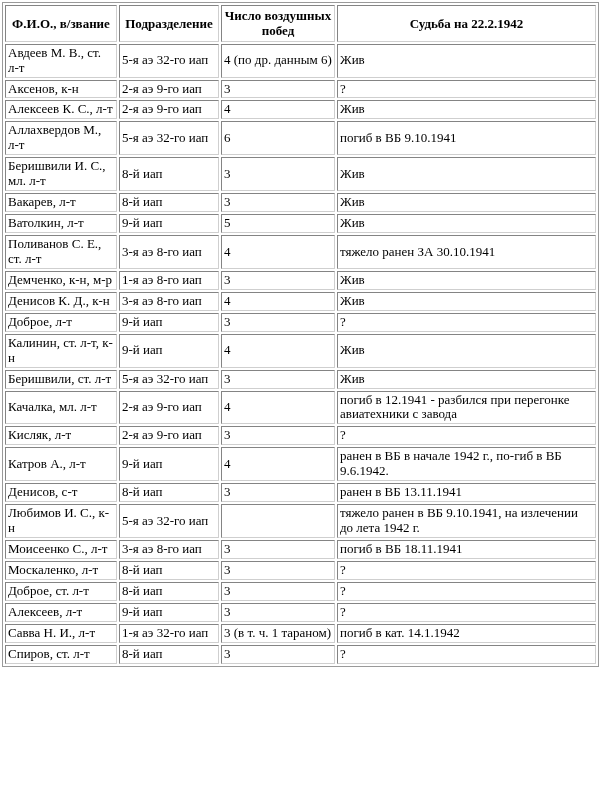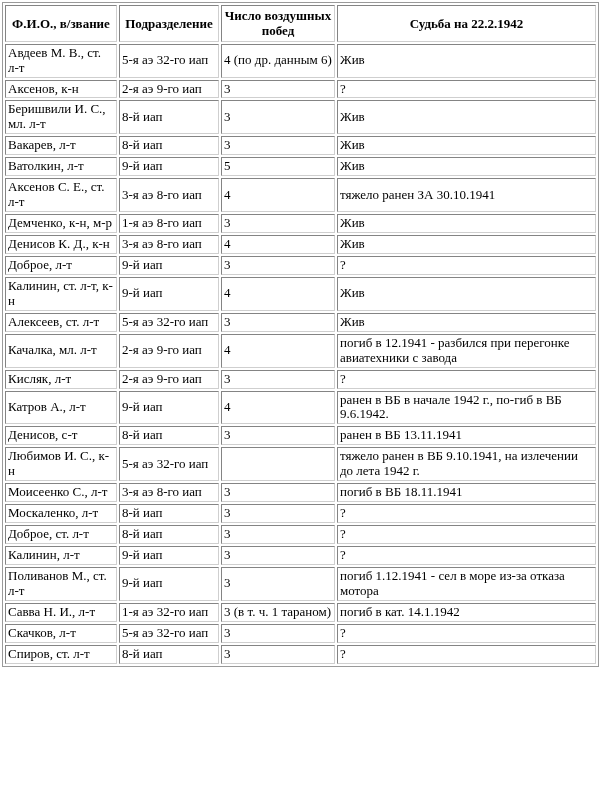--- a/index.html
+++ b/index.html
@@ -72,39 +72,51 @@
         <td>4 (по др. данным 6)</td>
         <td>Жив</td>
       </tr>
       <tr>
         <td>Аксенов, к-н</td>
         <td>2-я аэ 9-го иап</td>
         <td>3</td>
         <td>?</td>
       </tr>
       <tr>
+        <td>Алексеев К. С., л-т</td>
+        <td>2-я аэ 9-го иап</td>
+        <td>4</td>
+        <td>Жив</td>
+      </tr>
+      <tr>
+        <td>Аллахвердов М., л-т</td>
+        <td>5-я аэ 32-го иап</td>
+        <td>6</td>
+        <td>погиб в ВБ 9.10.1941</td>
+      </tr>
+      <tr>
         <td>Беришвили И. С., мл. л-т</td>
         <td>8-й иап</td>
         <td>3</td>
         <td>Жив</td>
       </tr>
       <tr>
         <td>Вакарев, л-т</td>
         <td>8-й иап</td>
         <td>3</td>
         <td>Жив</td>
       </tr>
       <tr>
         <td>Ватолкин, л-т</td>
         <td>9-й иап</td>
         <td>5</td>
         <td>Жив</td>
       </tr>
       <tr>
-        <td>Аксенов С. Е., ст. л-т</td>
+        <td>Поливанов С. Е., ст. л-т</td>
         <td>3-я аэ 8-го иап</td>
         <td>4</td>
         <td>тяжело ранен ЗА 30.10.1941</td>
       </tr>
       <tr>
         <td>Демченко, к-н, м-р</td>
         <td>1-я аэ 8-го иап</td>
         <td>3</td>
         <td>Жив</td>
       </tr>
@@ -120,21 +132,21 @@
         <td>3</td>
         <td>?</td>
       </tr>
       <tr>
         <td>Калинин, ст. л-т, к-н</td>
         <td>9-й иап</td>
         <td>4</td>
         <td>Жив</td>
       </tr>
       <tr>
-        <td>Алексеев, ст. л-т</td>
+        <td>Беришвили, ст. л-т</td>
         <td>5-я аэ 32-го иап</td>
         <td>3</td>
         <td>Жив</td>
       </tr>
       <tr>
         <td>Качалка, мл. л-т</td>
         <td>2-я аэ 9-го иап</td>
         <td>4</td>
         <td>погиб в 12.1941 - разбился при перегонке авиатехники с завода</td>
       </tr>
@@ -174,43 +186,31 @@
         <td>3</td>
         <td>?</td>
       </tr>
       <tr>
         <td>Доброе, ст. л-т</td>
         <td>8-й иап</td>
         <td>3</td>
         <td>?</td>
       </tr>
       <tr>
-        <td>Калинин, л-т</td>
-        <td>9-й иап</td>
-        <td>3</td>
-        <td>?</td>
-      </tr>
-      <tr>
-        <td>Поливанов М., ст. л-т</td>
-        <td>9-й иап</td>
-        <td>3</td>
-        <td>погиб 1.12.1941 - сел в море из-за отказа мотора</td>
+        <td>Алексеев, л-т</td>
+        <td>9-й иап</td>
+        <td>3</td>
+        <td>?</td>
       </tr>
       <tr>
         <td>Савва Н. И., л-т</td>
         <td>1-я аэ 32-го иап</td>
         <td>3 (в т. ч. 1 тараном)</td>
         <td>погиб в кат. 14.1.1942</td>
       </tr>
       <tr>
-        <td>Скачков, л-т</td>
-        <td>5-я аэ 32-го иап</td>
-        <td>3</td>
-        <td>?</td>
-      </tr>
-      <tr>
         <td>Спиров, ст. л-т</td>
         <td>8-й иап</td>
         <td>3</td>
         <td>?</td>
       </tr>
     </tbody>
 </table>
 
 </body></html>

